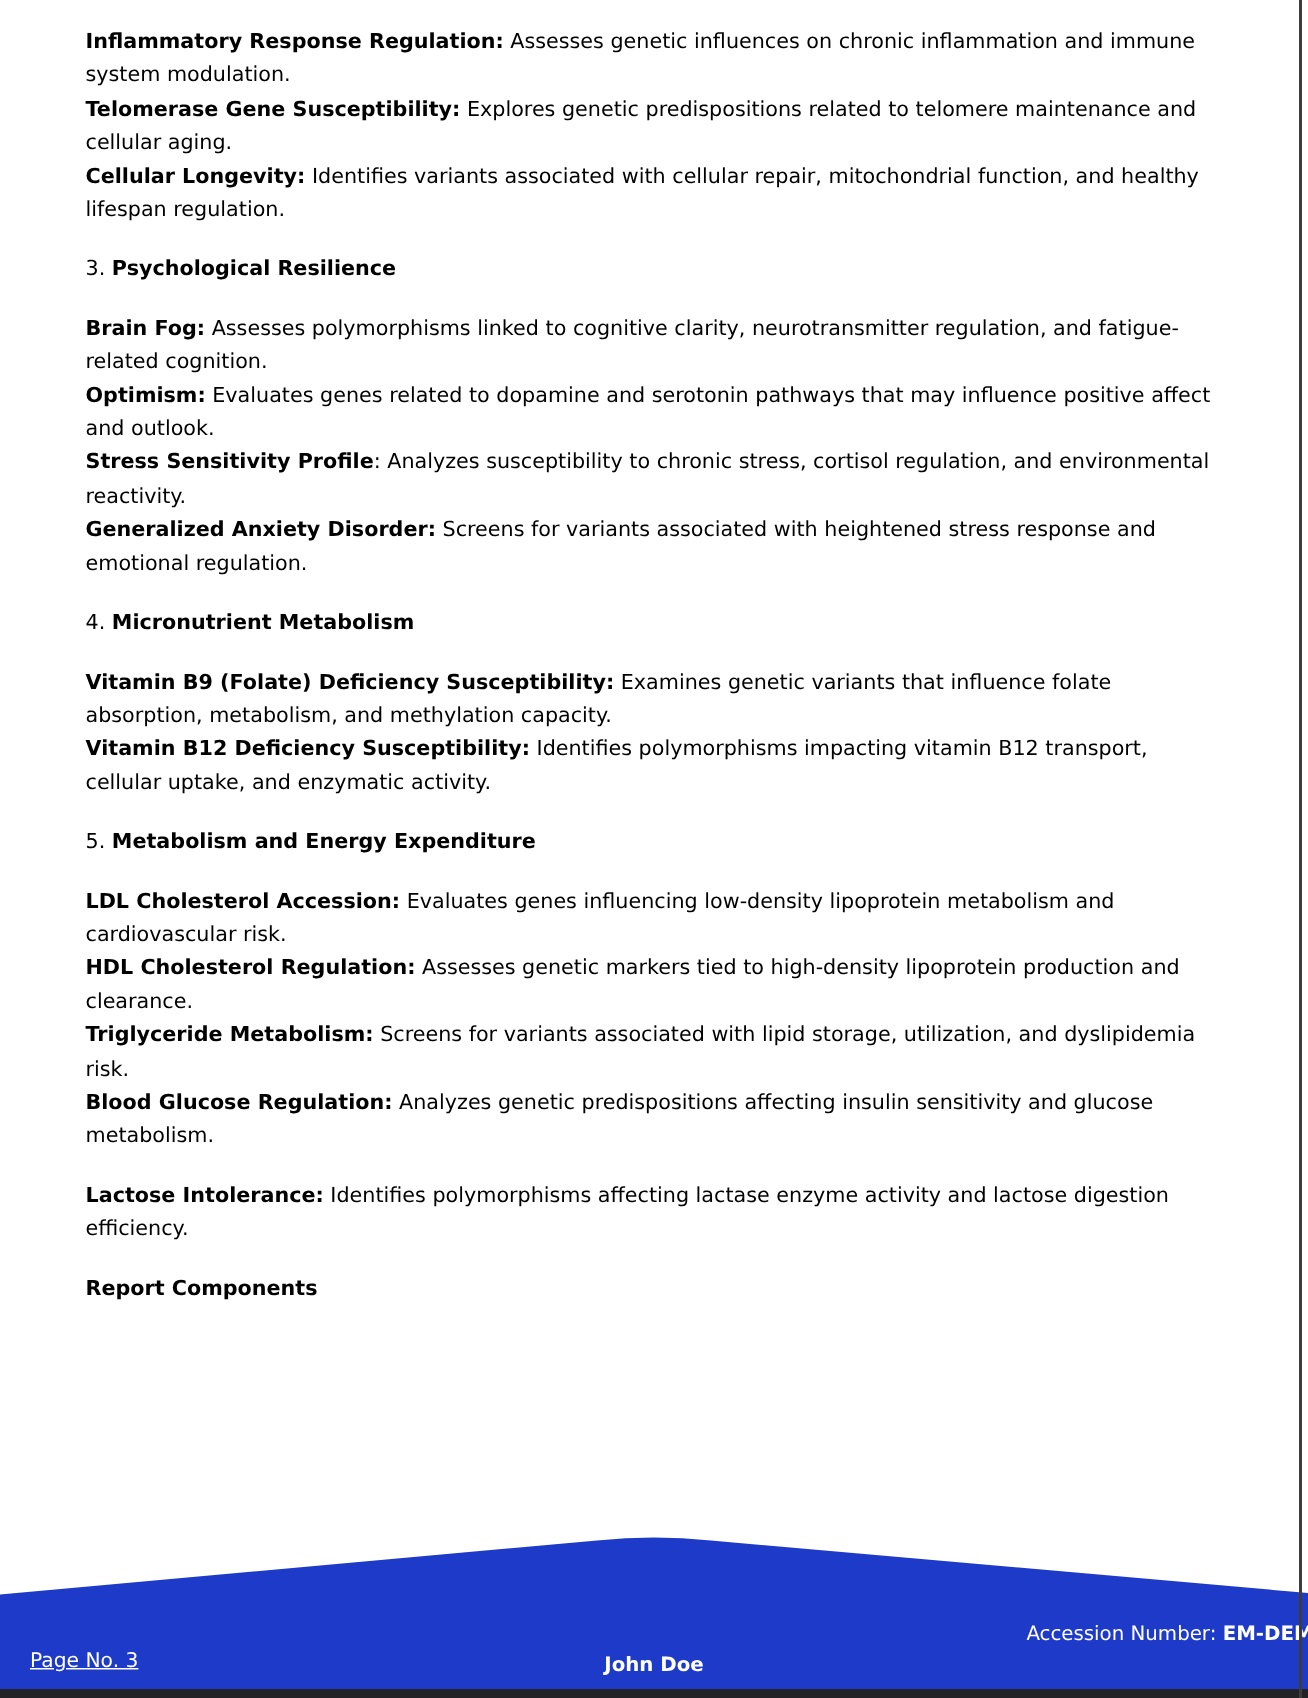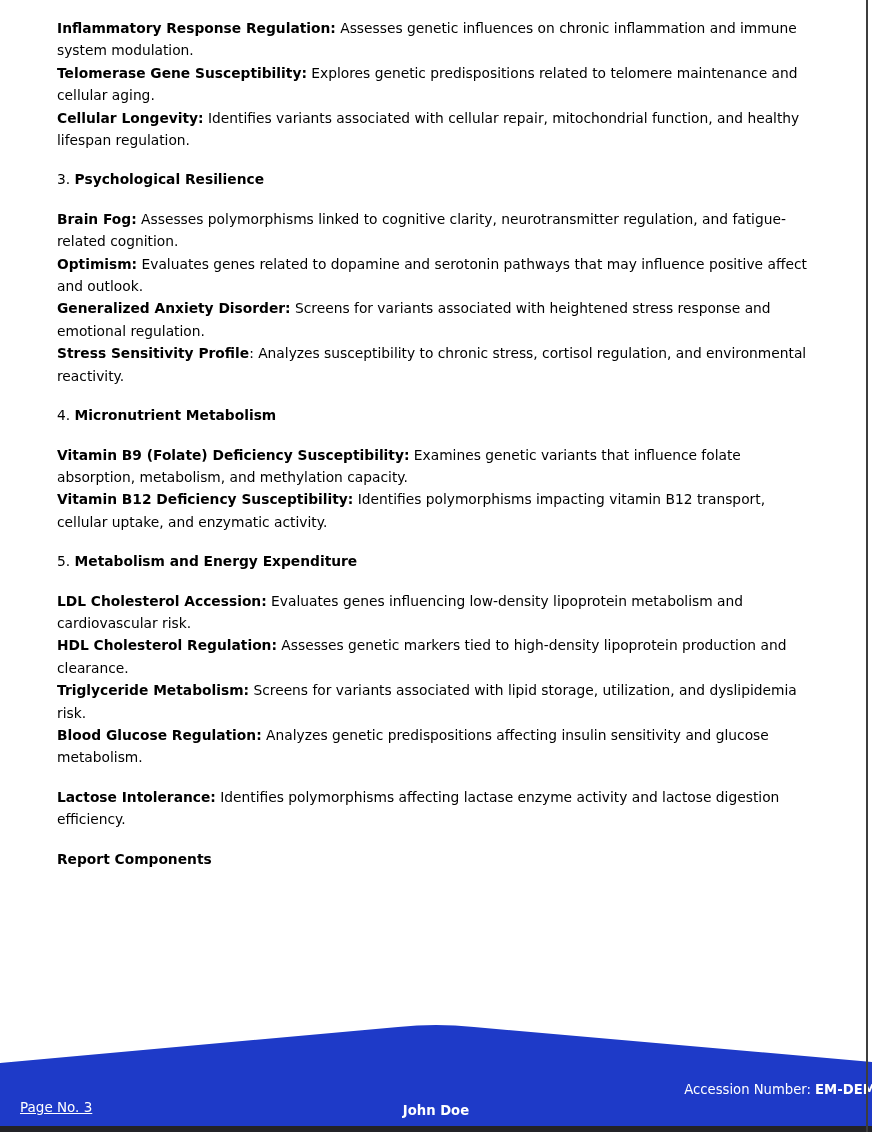--- a/index.html
+++ b/index.html
@@ -60,22 +60,22 @@
     <p class="item"><b>Cellular Longevity:</b><span> Identifies variants associated with cellular repair, mitochondrial function, and healthy lifespan regulation.</span></p>
   </div>
 
   <div class="block">
     <p class="heading"><span>3.</span> <b>Psychological Resilience</b></p>
   </div>
 
   <div class="block">
     <p class="item"><b>Brain Fog:</b><span> Assesses polymorphisms linked to cognitive clarity, neurotransmitter regulation, and fatigue-related cognition.</span></p>
     <p class="item"><b>Optimism:</b><span> Evaluates genes related to dopamine and serotonin pathways that may influence positive affect and outlook.</span></p>
+    <p class="item"><b>Stress Sensitivity Profile</b><span>: Analyzes susceptibility to chronic stress, cortisol regulation, and environmental reactivity.</span></p>
     <p class="item"><b>Generalized Anxiety Disorder:</b><span> Screens for variants associated with heightened stress response and emotional regulation.</span></p>
-    <p class="item"><b>Stress Sensitivity Profile</b><span>: Analyzes susceptibility to chronic stress, cortisol regulation, and environmental reactivity.</span></p>
   </div>
 
   <div class="block">
     <p class="heading"><span>4.</span> <b>Micronutrient Metabolism</b></p>
   </div>
 
   <div class="block">
     <p class="item"><b>Vitamin B9 (Folate) Deficiency Susceptibility:</b><span> Examines genetic variants that influence folate absorption, metabolism, and methylation capacity.</span></p>
     <p class="item"><b>Vitamin B12 Deficiency Susceptibility:</b><span> Identifies polymorphisms impacting vitamin B12 transport, cellular uptake, and enzymatic activity.</span></p>
   </div>

